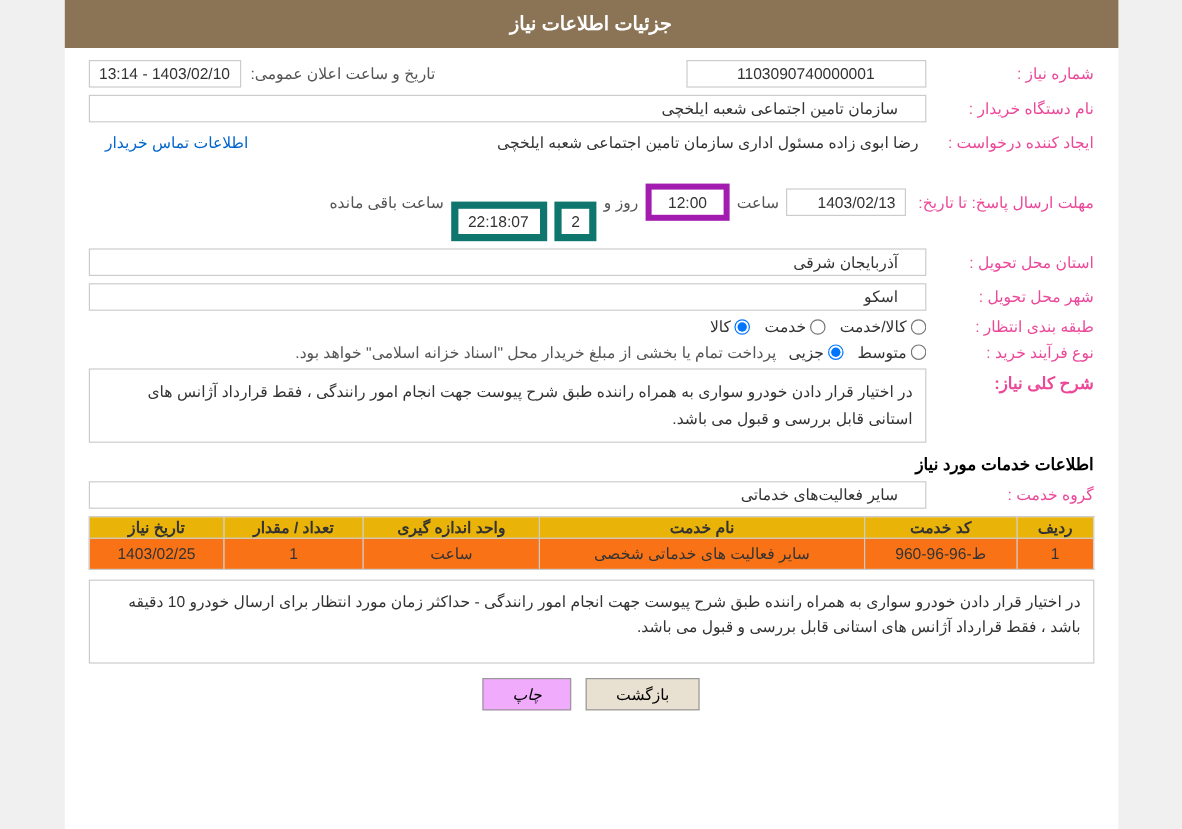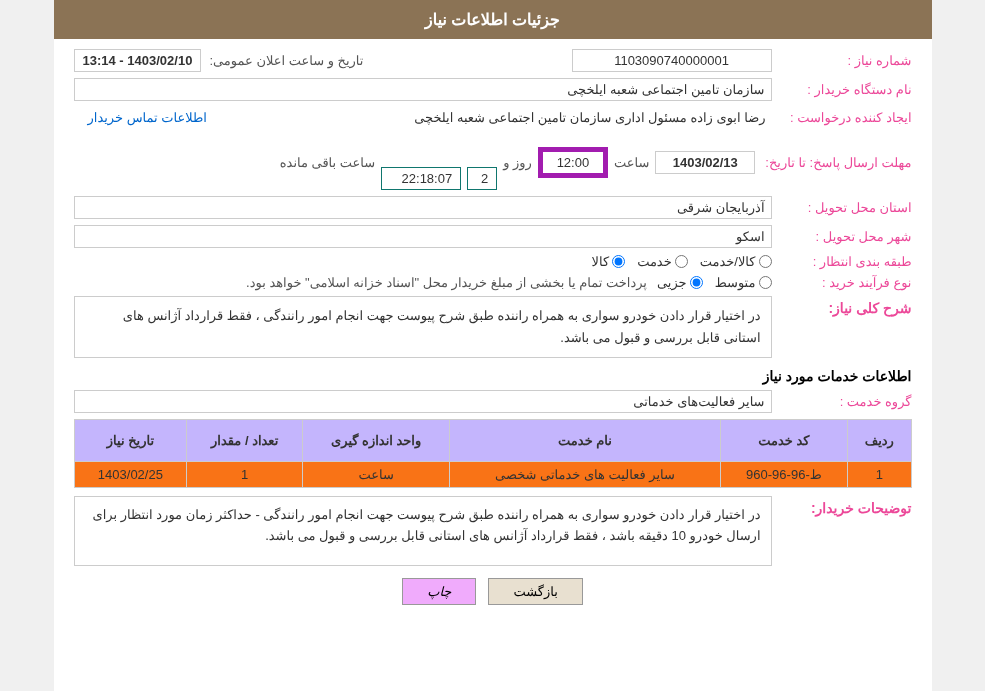--- a/index.html
+++ b/index.html
@@ -36,59 +36,57 @@
     .label {
       color: #ec4899;
       min-width: 140px;
       text-align: right;
       padding-left: 10px;
       flex-shrink: 0;
     }
     .value-box {
       border: 1px solid #ccc;
       background: #fff;
-      padding: 3px 6px;
+      padding: 3px 22px;
       min-height: 22px;
       flex: 1;
       text-align: right;
     }
     .value-text {
       padding: 3px 6px;
       flex: 1;
       text-align: right;
     }
     .link-blue {
       color: #0066cc;
       text-decoration: none;
     }
     .date-box {
       border: 1px solid #ccc;
       padding: 3px 8px;
       background: #fff;
       min-width: 120px;
-      text-align: center;
-      font-weight: bold;
     }
     .small-label {
       color: #555;
       white-space: nowrap;
     }
     .time-box {
       border: 5px solid #a21caf;
       padding: 3px 8px;
       background: #fff;
       min-width: 70px;
       text-align: center;
     }
     .countdown-box {
-      border: 1px solid #0f766e;
+      border: 6px solid #0f766e;
       padding: 3px 8px;
       background: #fff;
       min-width: 80px;
-      text-align: right;
+      text-align: left;
       margin-top: 33px;
     }
     .radio-group {
       display: flex;
       gap: 12px;
       align-items: center;
     }
     .radio-item {
       display: flex;
       align-items: center;
@@ -102,23 +100,23 @@
     }
     .table-section {
       margin-bottom: 8px;
     }
     table {
       width: 100%;
       border-collapse: collapse;
       direction: rtl;
     }
     table th {
-      background: #c4b5fd;
-      border: 1px solid #ccc;
-      padding: 13px 8px;
+      background: #eab308;
+      border: 1px solid #ccc;
+      padding: 1px 8px;
       text-align: center;
       font-weight: bold;
     }
     table td {
       border: 1px solid #ccc;
       padding: 5px 8px;
       text-align: center;
       background: #f97316;
     }
     .description-box {
@@ -275,21 +273,20 @@
               <td>سایر فعالیت های خدماتی شخصی</td>
               <td>ساعت</td>
               <td>1</td>
               <td>1403/02/25</td>
             </tr>
           </tbody>
       </table>
     </div>
 
     <div class="row" style="align-items:flex-start;">
-      <span class="label" style="padding-top:4px; font-weight:bold; font-size:14px;">توضیحات خریدار:</span>
       <div class="description-box" style="flex:1;">در اختیار قرار دادن خودرو سواری به همراه راننده طبق شرح پیوست جهت انجام امور رانندگی - حداکثر زمان مورد انتظار برای ارسال  خودرو 10 دقیقه  باشد ، فقط قرارداد آژانس های استانی قابل بررسی و قبول می باشد.</div>
     </div>
 
     <div class="buttons-row">
       <button class="btn btn-back">بازگشت</button>
       <button class="btn btn-print">چاپ</button>
     </div>
 
   </div>
 </div>

